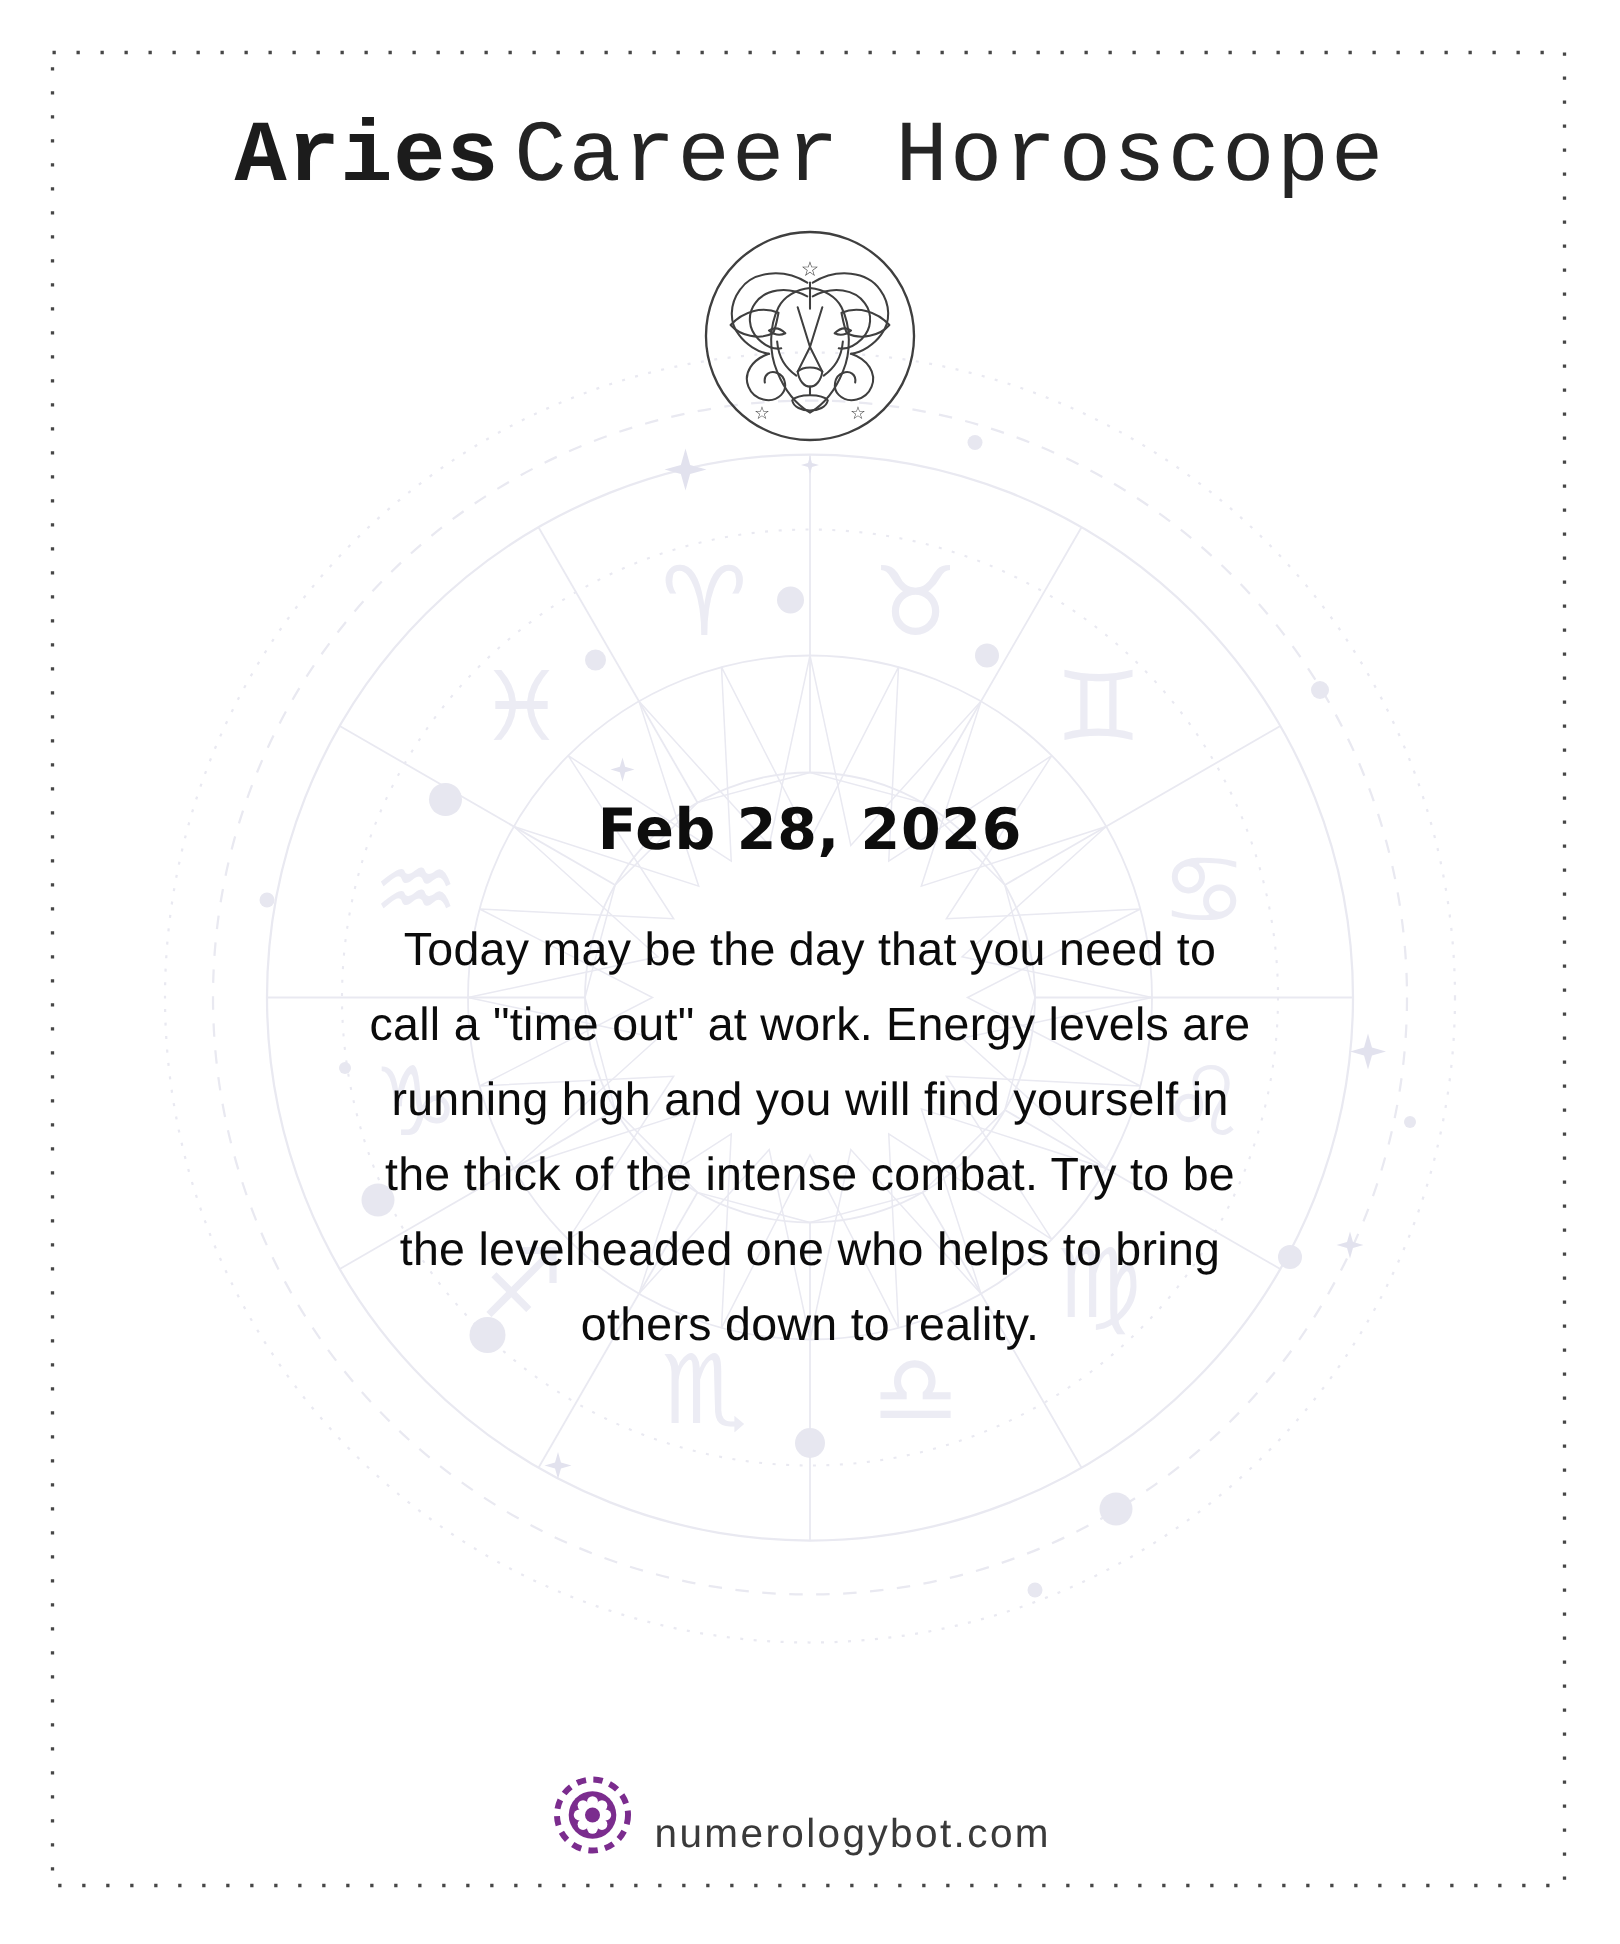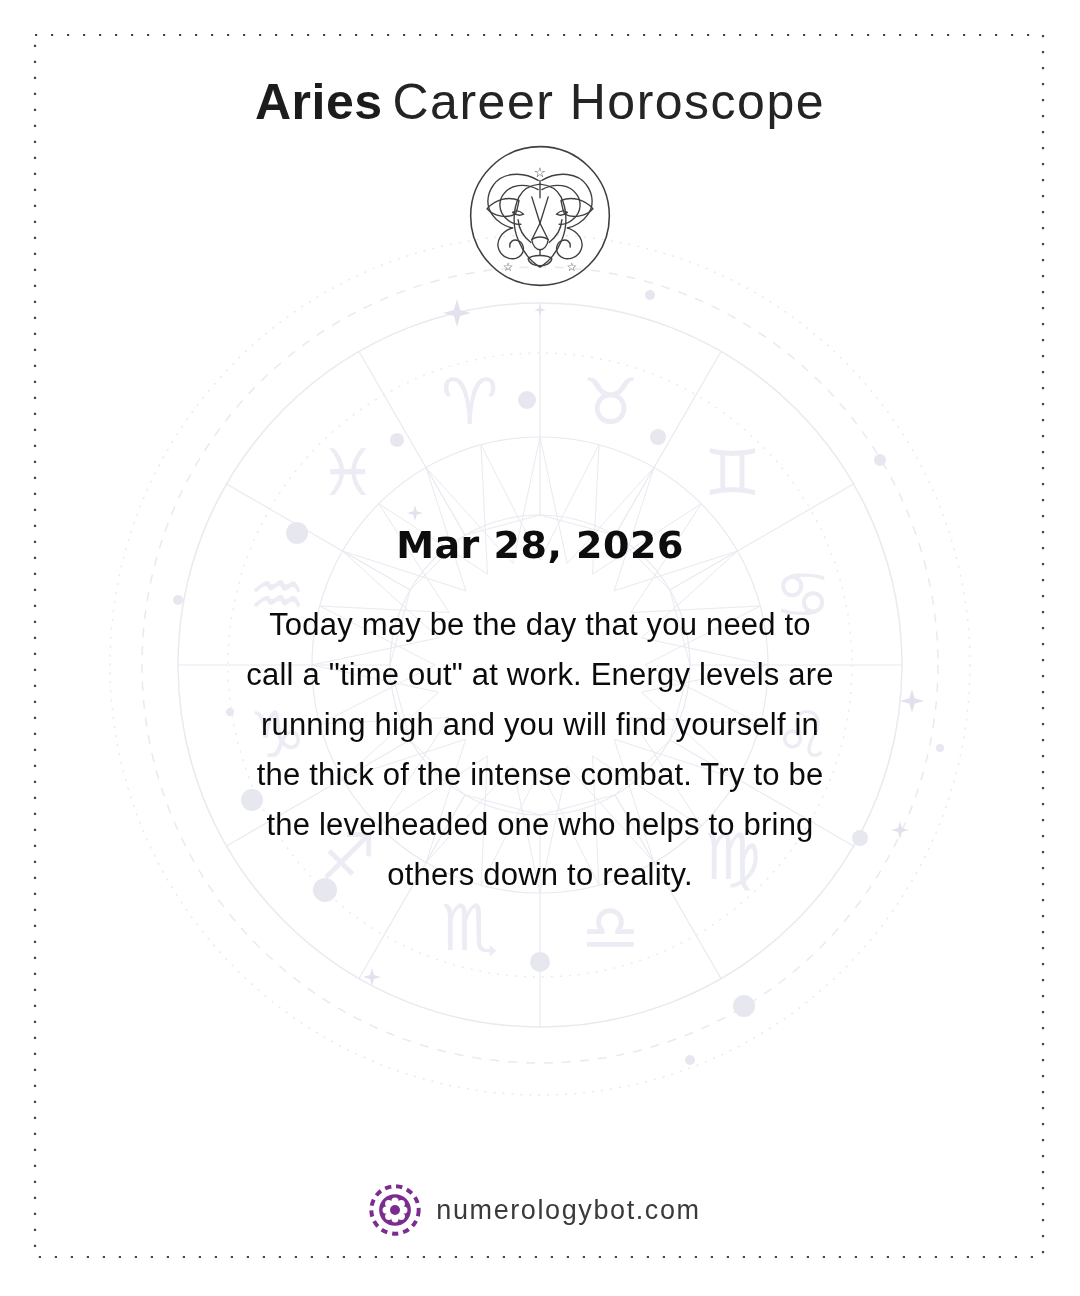--- a/index.html
+++ b/index.html
@@ -9,39 +9,39 @@
     font-family:"Liberation Sans",sans-serif;
   }
   .bg-wheel{position:absolute;left:0;top:0;width:1080px;height:1296px;z-index:0;}
   .border-svg{position:absolute;left:0;top:0;width:1080px;height:1296px;z-index:6;pointer-events:none;}
   .content{
     position:absolute;inset:0;z-index:2;
     display:flex;flex-direction:column;align-items:center;
   }
   .title{
     margin-top:76px;line-height:1.05;white-space:nowrap;
-    font-family:Liberation Sans, sans-serif;
-    font-size:50px;color:#1c1c1c;
+    font-family:Liberation Mono, monospace;
+    font-size:58px;color:#1c1c1c;
   }
   .title .t-sign{font-weight:700;letter-spacing:0.5px;}
   .title .t-rest{font-weight:400;letter-spacing:1.5px;color:#242424;margin-left:10px;}
   .aries-badge{margin-top:14px;width:146px;height:146px;}
   .date{
     margin-top:234px;
     font-family:"DejaVu Sans",sans-serif;font-weight:700;
     font-size:38px;line-height:44px;color:#0d0d0d;letter-spacing:0.5px;
   }
   .horoscope{
     margin-top:33px;max-width:820px;
     font-size:31px;line-height:50px;color:#0b0b0b;
     text-align:center;white-space:pre-line;letter-spacing:0.2px;
   }
   .footer{
     position:absolute;left:0;right:12px;bottom:58px;z-index:2;
-    display:flex;justify-content:center;align-items:center;gap:13px;
+    display:flex;justify-content:center;align-items:flex-end;gap:13px;
   }
   .logo{width:56px;height:56px;}
   .site{
     font-size:27px;color:#3a3a3a;letter-spacing:1.6px;
   }
 </style>
 </head>
 <body>
 
 <svg class="bg-wheel" id="wheel">
@@ -139,21 +139,21 @@
       <path d="M 80,117 L 80,123"></path>
       <path d="M 67,127 C 69,137 91,137 93,127 C 89,122 71,122 67,127 Z"></path>
     </g>
     <g fill="#3f3f3f" font-family="DejaVu Sans" text-anchor="middle">
       <text x="80" y="32" font-size="15" dominant-baseline="central">☆</text>
       <text x="45" y="136" font-size="13" dominant-baseline="central">☆</text>
       <text x="115" y="136" font-size="13" dominant-baseline="central">☆</text>
     </g>
   </svg>
 
-  <div class="date">Mar 28, 2026</div>
+  <div class="date">Feb 28, 2026</div>
 
   <div class="horoscope">Today may be the day that you need to
 call a "time out" at work. Energy levels are
 running high and you will find yourself in
 the thick of the intense combat. Try to be
 the levelheaded one who helps to bring
 others down to reality.</div>
 
 </div>
 

